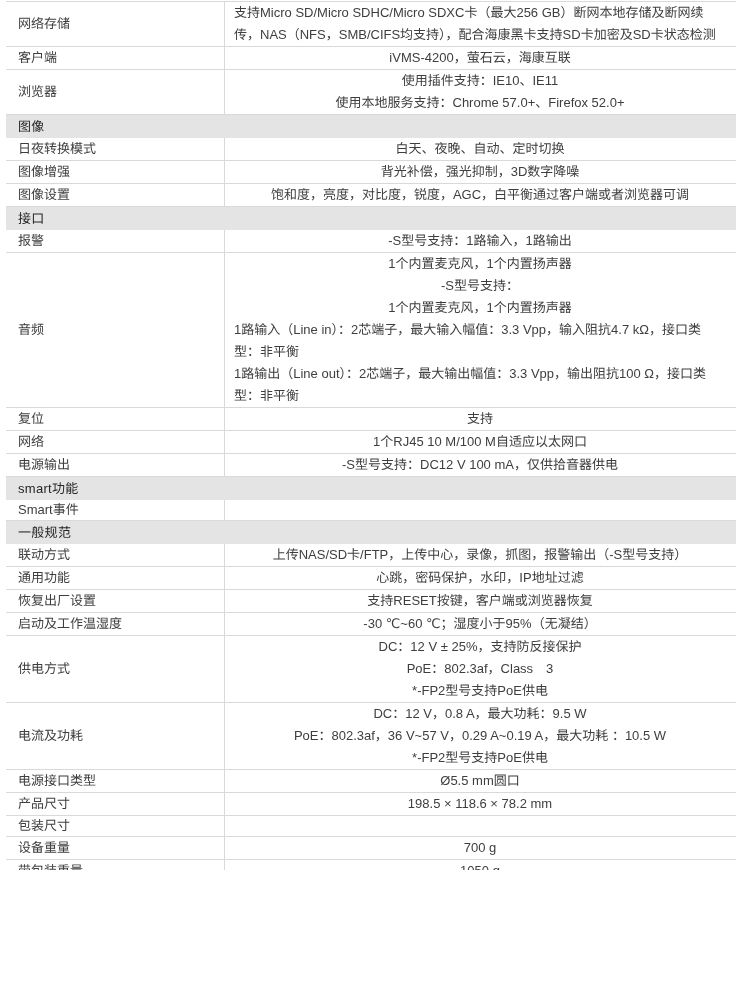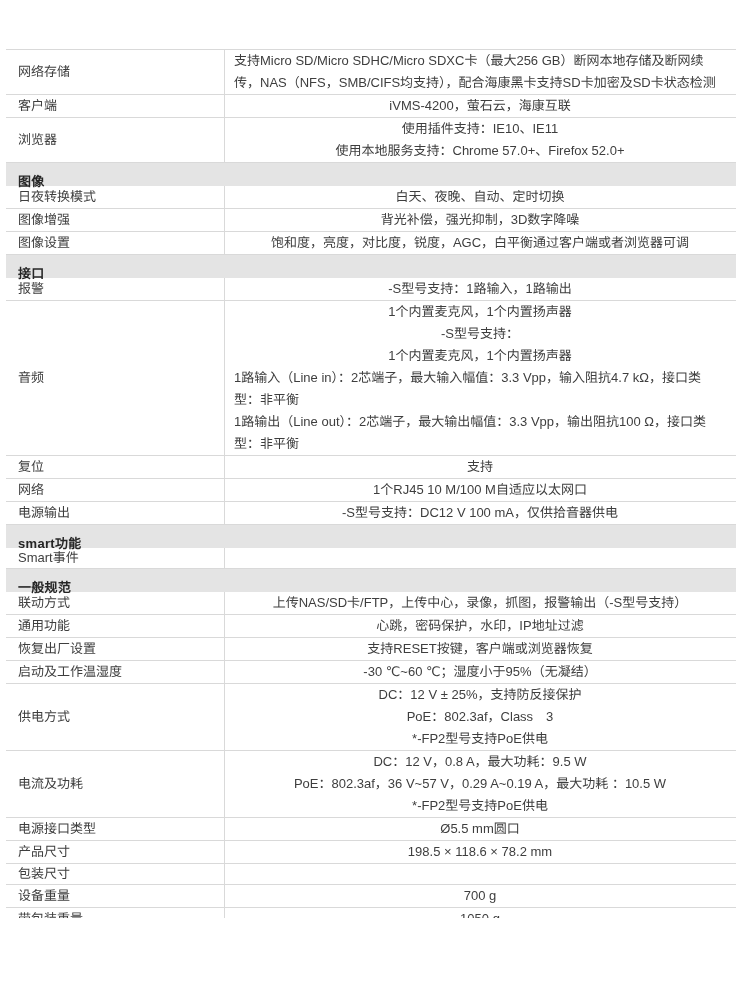--- a/index.html
+++ b/index.html
@@ -14,35 +14,34 @@
     margin: 0;
     padding: 0;
     background: var(--page-bg);
     font-family: "Liberation Sans", "DejaVu Sans", sans-serif;
   }
   .page {
     width: 750px;
     height: 870px;
     overflow: hidden;
     background: var(--page-bg);
-    margin-top: 48px;
   }
   .spec-table {
     margin: 1px 14px 0 6px;
     border-top: 1px solid var(--border-color);
     color: var(--text-color);
     font-size: 13px;
   }
   .section-header {
     background: var(--header-bg);
     color: var(--header-text);
-    font-weight: bold;
+    font-weight: normal;
     height: 23px;
     line-height: 23px;
-    padding: 7px 0 0 12px;
+    padding: 0 0 0 12px;
     letter-spacing: 0.3px;
   }
   .spec-row {
     display: flex;
     align-items: stretch;
     border-bottom: 1px solid var(--border-color);
   }
   .spec-label {
     flex: 0 0 219px;
     width: 219px;

